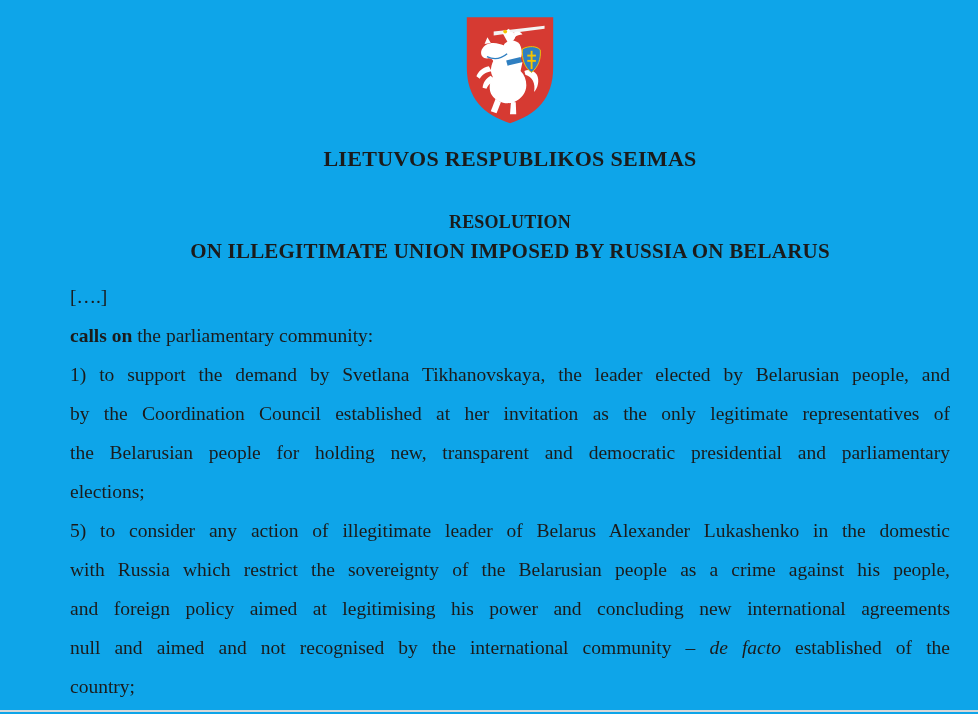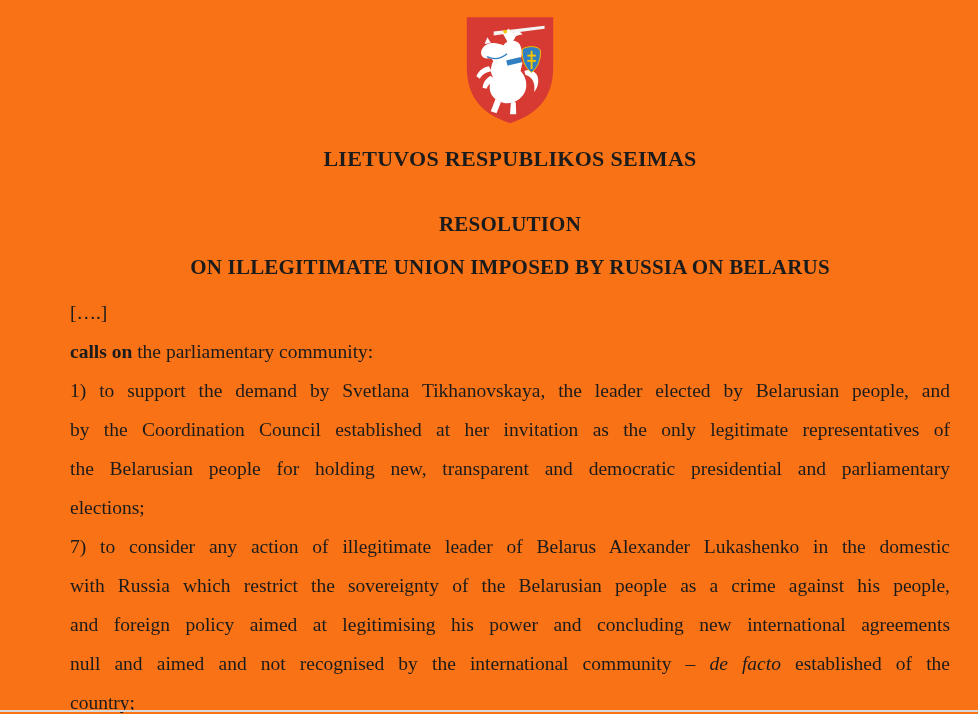--- a/index.html
+++ b/index.html
@@ -2,21 +2,21 @@
 <html style="--shield-red: #d63a32; --figure-white: #ffffff; --accent-blue: #2f7fc1; --accent-gold: #f5c400;"><head>
 <meta charset="utf-8">
 <style>
   * { margin: 0; padding: 0; box-sizing: border-box; }
   html, body { background: #e9e9e9; }
   .page {
     position: relative;
     width: 978px;
     height: 714px;
     margin: 0 auto;
-    background: #f97316;
+    background: #0ea5e9;
     color: #1b1b1b;
     font-family: "Liberation Serif", serif;
     padding: 0 28px 8px 70px;
     overflow: hidden;
   }
   .page::after {
     content: "";
     position: absolute;
     left: 0; right: 0; bottom: 2px;
     height: 2px;
@@ -28,25 +28,25 @@
     margin-top: 20px;
     text-align: center;
     font-weight: bold;
     font-size: 22px;
     letter-spacing: 0.3px;
   }
   .doc-type {
     margin-top: 40px;
     text-align: center;
     font-weight: bold;
-    font-size: 21px;
+    font-size: 18px;
     letter-spacing: 0.2px;
   }
   .doc-title {
-    margin-top: 18px;
+    margin-top: 6px;
     text-align: center;
     font-weight: bold;
     font-size: 21px;
     letter-spacing: 0.2px;
   }
   .body { margin-top: 13px; font-size: 19.5px; line-height: 39px; }
   .line { min-height: 39px; text-align: left; }
   .line.j {
     text-align: justify;
     text-align-last: justify;
@@ -103,21 +103,21 @@
       <div>
         <div class="line"><span class="bold">calls on</span><span> the parliamentary community:</span></div>
       </div>
       <div>
         <div class="line j"><span>1) to support the demand by Svetlana Tikhanovskaya, the leader elected by Belarusian people, and</span></div>
         <div class="line j"><span>by the Coordination Council established at her invitation as the only legitimate representatives of</span></div>
         <div class="line j"><span>the Belarusian people for holding new, transparent and democratic presidential and parliamentary</span></div>
         <div class="line"><span>elections;</span></div>
       </div>
       <div>
-        <div class="line j"><span>7) to consider any action of illegitimate leader of Belarus Alexander Lukashenko in the domestic</span></div>
+        <div class="line j"><span>5) to consider any action of illegitimate leader of Belarus Alexander Lukashenko in the domestic</span></div>
         <div class="line j"><span>with Russia which restrict the sovereignty of the Belarusian people as a crime against his people,</span></div>
         <div class="line j"><span>and foreign policy aimed at legitimising his power and concluding new international agreements</span></div>
         <div class="line j"><span>null and aimed and not recognised by the international community – </span><span class="italic">de facto</span><span> established of the</span></div>
         <div class="line"><span>country;</span></div>
       </div>
     </div>
 
 </div>
 
 </body></html>

